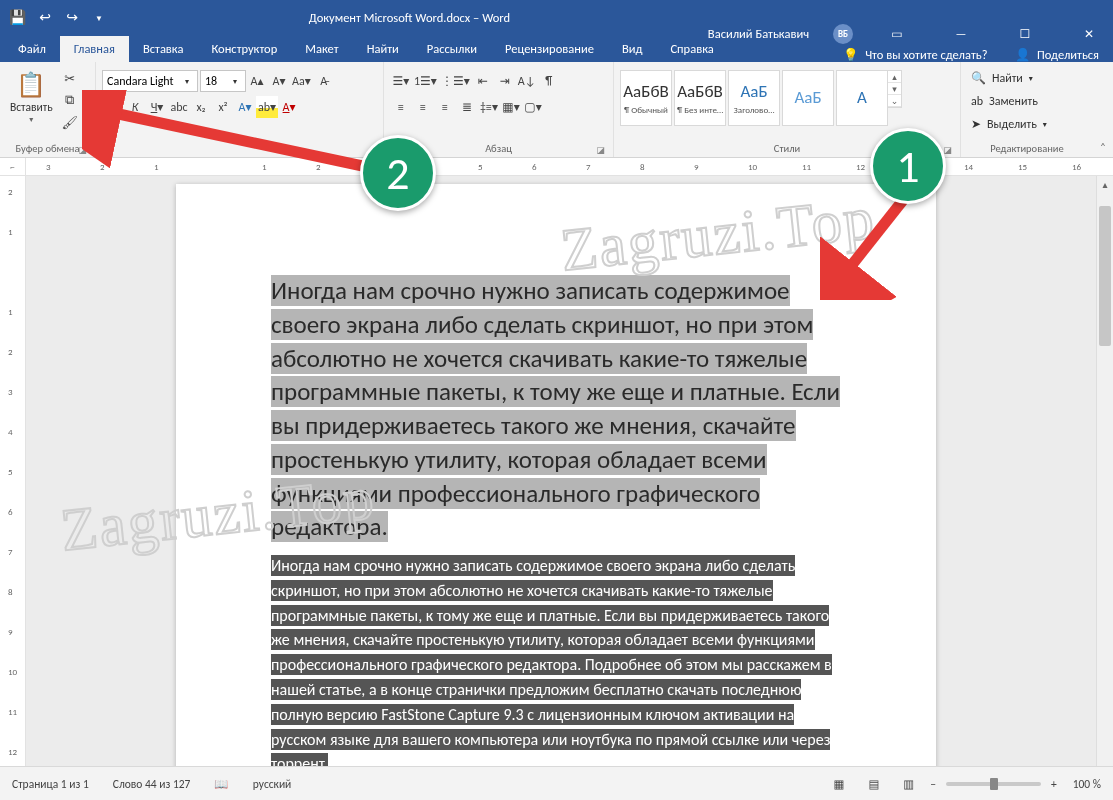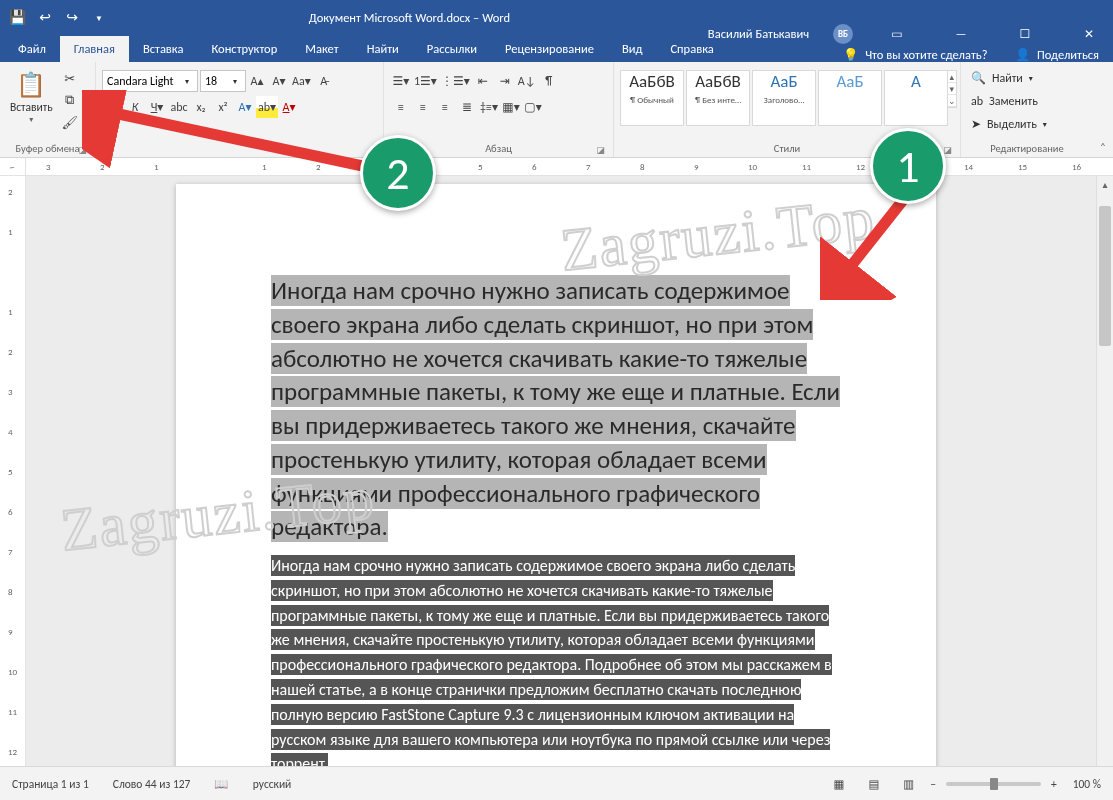--- a/index.html
+++ b/index.html
@@ -37,21 +37,21 @@
 
   
   .clip-paste { display:flex; flex-direction:column; align-items:center; padding:2px 4px; cursor:pointer; }
   .clip-paste .ic { width:30px; height:32px; display:flex; align-items:center; justify-content:center; font-size:24px; }
   .clip-paste .lbl { font-size:11.5px; color:#333; }
   .clip-side { display:flex; flex-direction:column; gap:2px; margin-left:2px; padding-top:2px;}
   .sbtn { width:22px; height:20px; display:flex; align-items:center; justify-content:center; cursor:pointer; font-size:13px; color:#444;}
 
   
   .styles-gal { display:flex; gap:2px; }
-  .style-item { width:64px; height:56px; border:1px solid #d9d9d9; background:#fff; display:flex; flex-direction:column; align-items:center; cursor:pointer; }
+  .style-item { width:52px; height:56px; border:1px solid #d9d9d9; background:#fff; display:flex; flex-direction:column; align-items:center; justify-content:center; cursor:pointer; }
   .style-prev { font-size:17px; }
   .style-name { font-size:9px; color:#555; padding-top:2px; white-space:nowrap; overflow:hidden; width:60px; text-align:center; }
   .gal-handle { width:14px; display:flex; flex-direction:column; border:1px solid #d9d9d9; border-left:none; background:#fff;}
   .gal-handle div { flex:1; display:flex; align-items:center; justify-content:center; font-size:9px; color:#666; cursor:pointer; border-bottom:1px solid #e4e4e4;}
 
   
   .ed-col { display:flex; flex-direction:column; gap:3px; padding:2px 4px 0;}
   .ed-row { display:flex; align-items:center; gap:6px; font-size:12px; color:#333; cursor:pointer; height:20px;}
 
   .collapse { width:20px; display:flex; align-items:flex-end; justify-content:center; padding-bottom:4px; font-size:11px; color:#666; cursor:pointer; }

